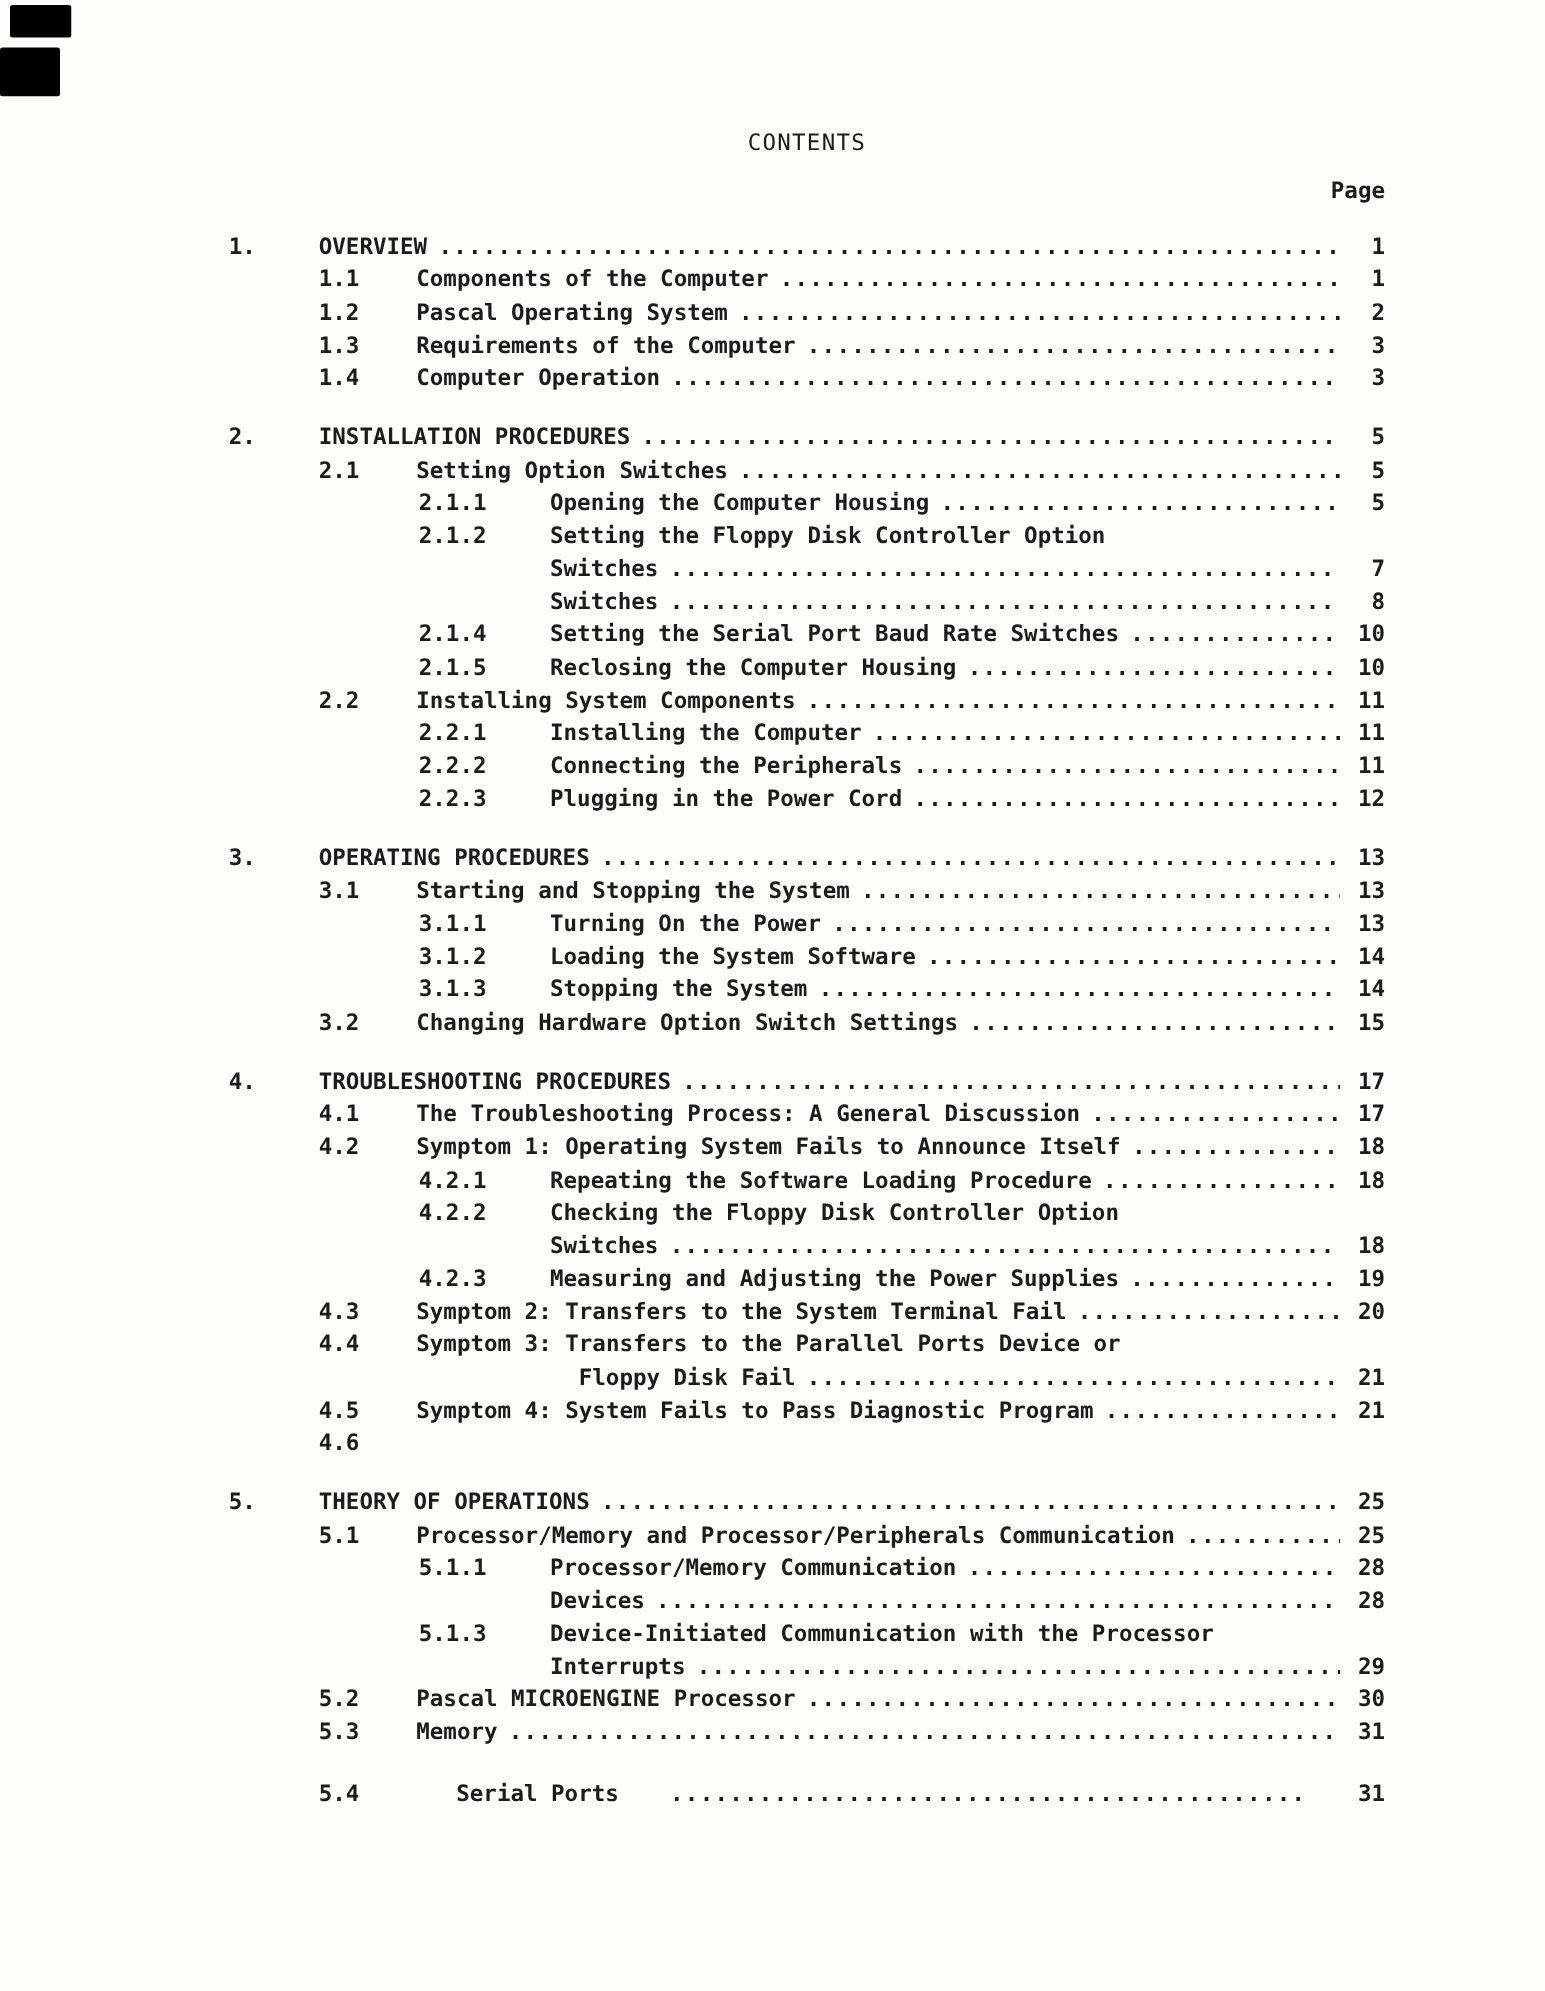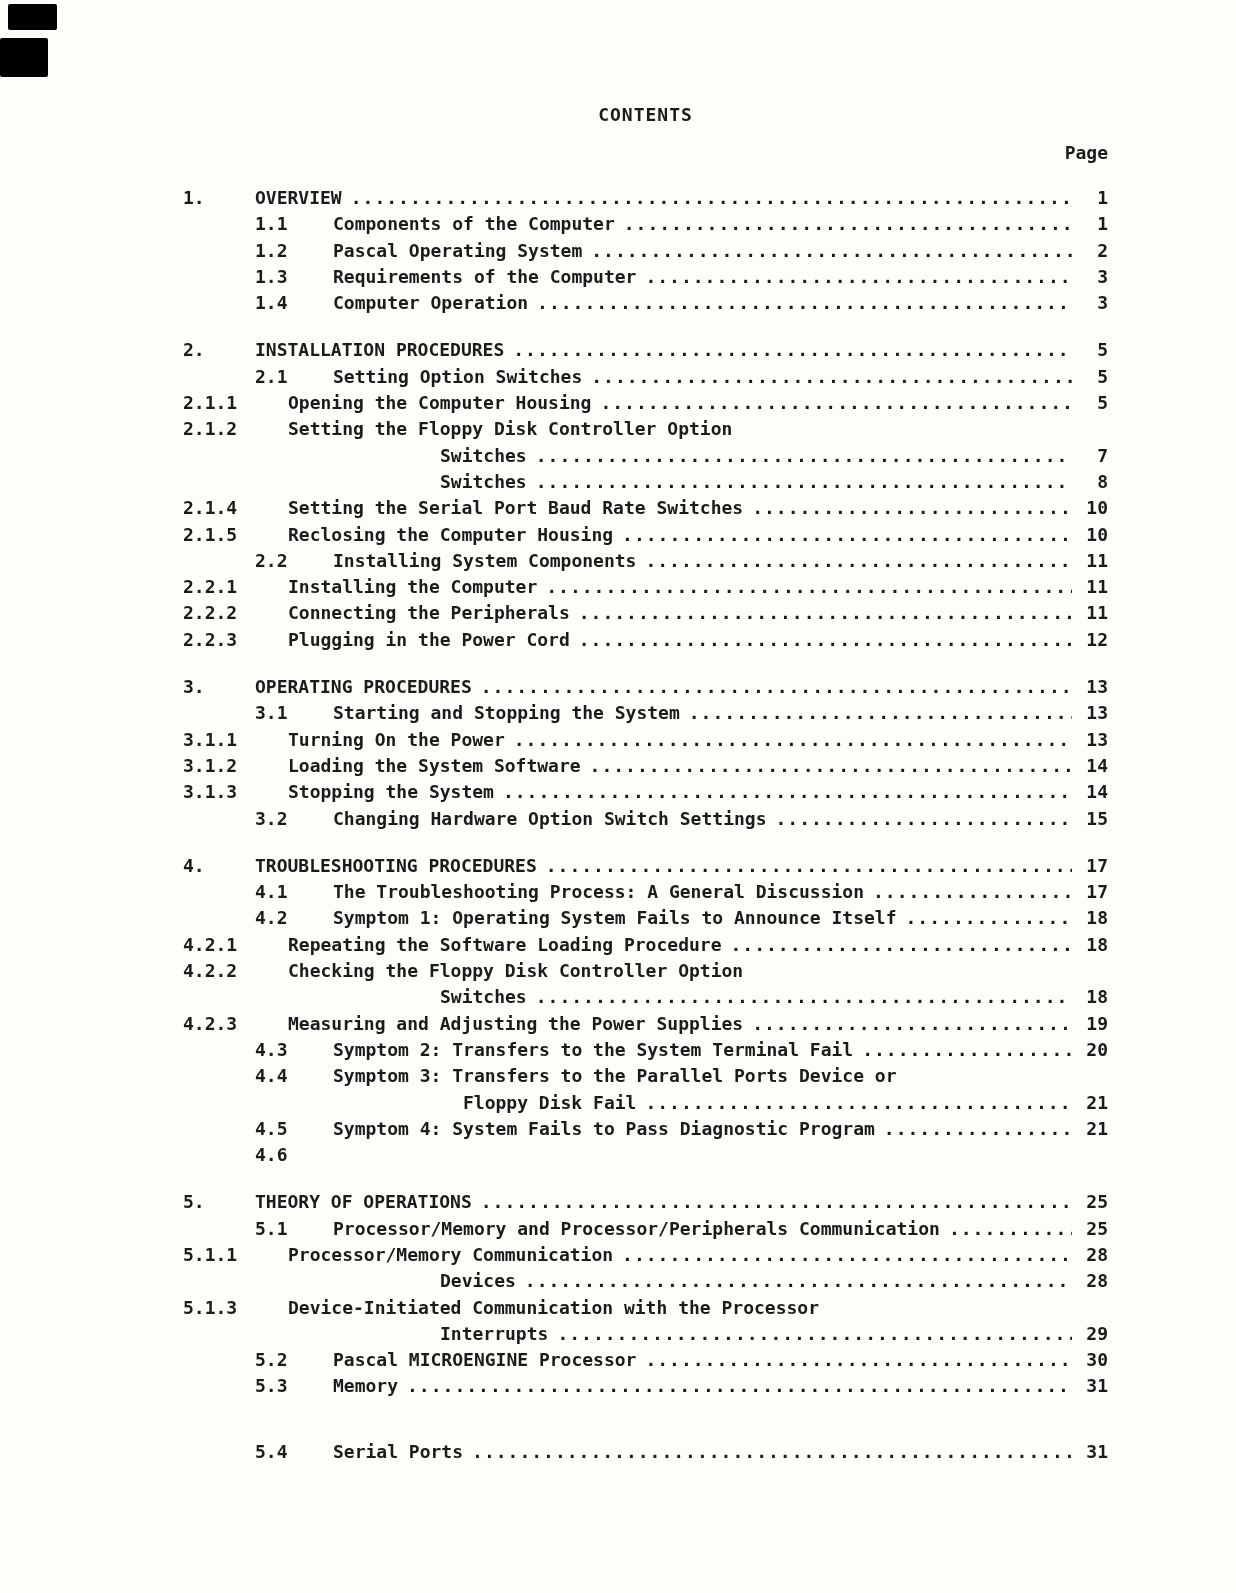--- a/index.html
+++ b/index.html
@@ -22,21 +22,21 @@
   .mark2 { left: 0px;  top: 38px; width: 48px; height: 39px; border-radius: 2px; }
 
   .content {
     position: absolute;
     left: 183px;
     top: 104px;
     width: 925px;
   }
   .doc-title {
     font-size: 18px;
-    font-weight: bold;
+    font-weight: normal;
     text-align: center;
     letter-spacing: 1px;
   }
   .page-label {
     text-align: right;
     font-size: 18px;
     font-weight: bold;
     margin-top: 17px;
   }
   .toc {
@@ -47,37 +47,37 @@
   .row {
     display: flex;
     align-items: baseline;
     line-height: 26.3px;
     white-space: pre;
   }
   .num   { flex: none; }
   .title { flex: none; }
   .lvl0 .num { width: 72px; }
   .lvl1 .num { width: 78px;  margin-left: 72px; }
-  .lvl2 .num { width: 105px; }
+  .lvl2 .num { width: 105px; margin-left: 152px; }
   .lvl3 .num { width: 0;     margin-left: 257px; }
   .lvl4 .num { width: 0;     margin-left: 280px; }
   .leader {
     flex: 1 1 auto;
     overflow: hidden;
     white-space: nowrap;
     padding-left: 9px;
     letter-spacing: 1px;
   }
   .pg {
     flex: none;
     width: 36px;
     text-align: right;
   }
   .row.gap1 { margin-top: 21px; }
-  .row.gap2 { margin-top: 39px; }
+  .row.gap2 { margin-top: 23px; gap: 32px; }
 </style>
 </head>
 <body>
 
 <div class="page">
   <div class="scan-mark mark1"></div>
   <div class="scan-mark mark2"></div>
 
   <div class="content">
     <div class="doc-title">CONTENTS</div>

